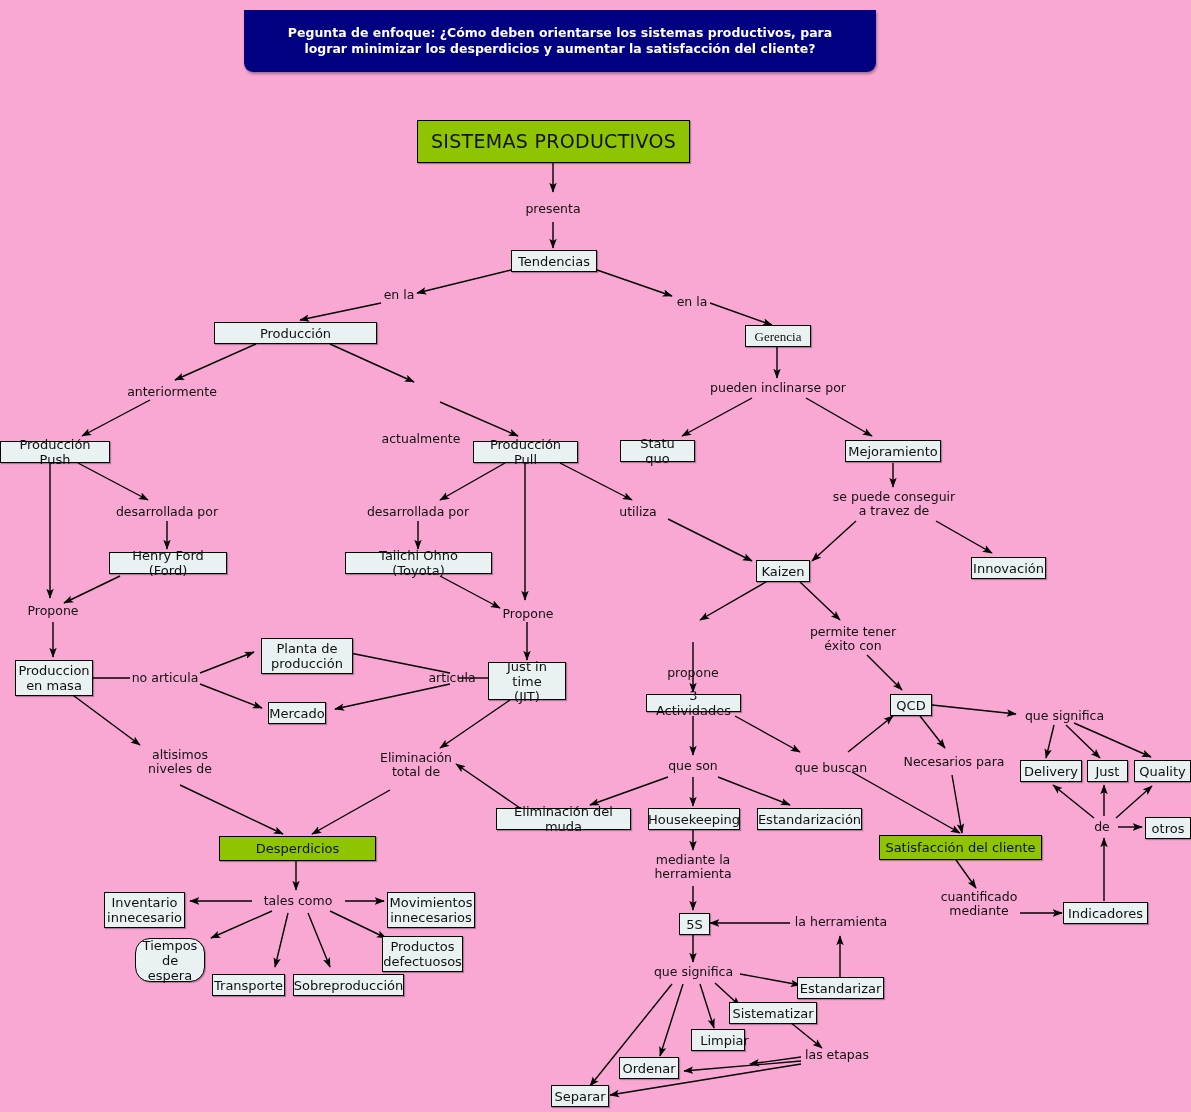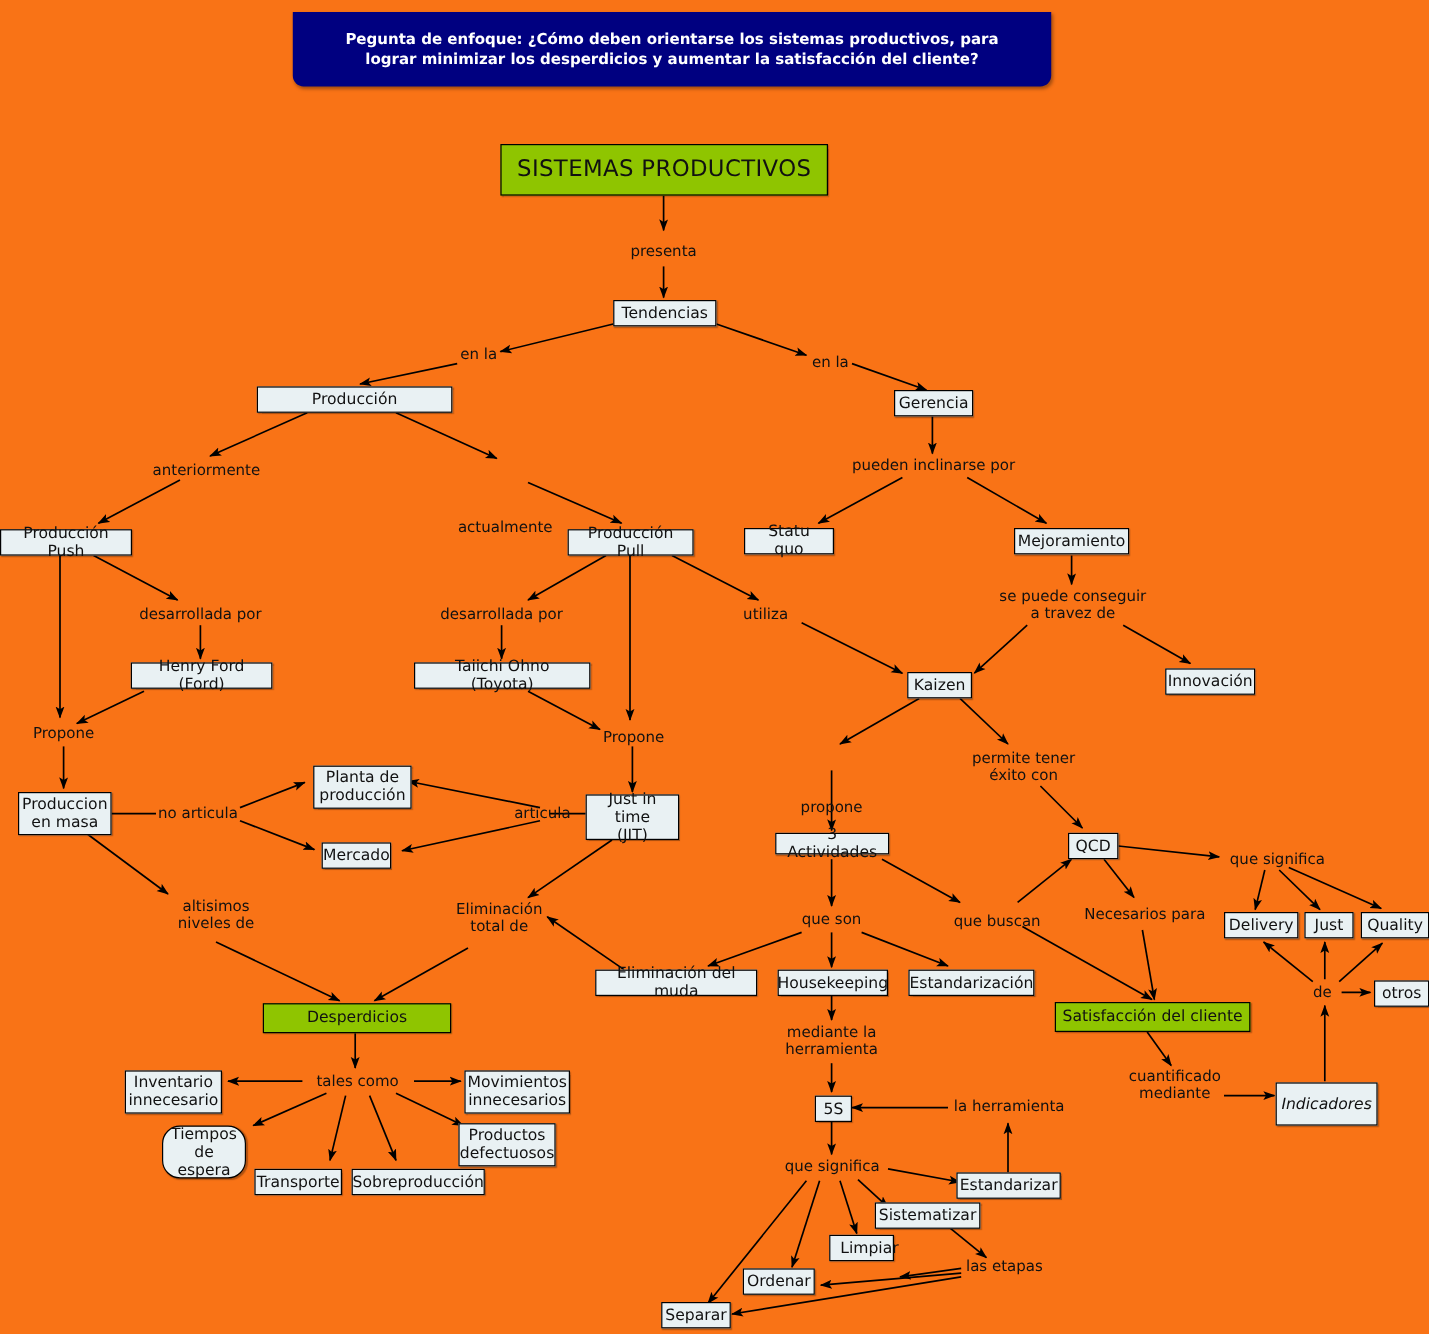--- a/index.html
+++ b/index.html
@@ -1,17 +1,17 @@
 <!DOCTYPE html>
 <html><head>
 <meta charset="utf-8">
 <style>
   html,body{margin:0;padding:0;background:#ffffff;}
   body{font-family:"DejaVu Sans","Liberation Sans",sans-serif;}
-  #canvas{position:relative;width:1191px;height:1112px;background:#f97316;overflow:hidden;}
+  #canvas{position:relative;width:1191px;height:1112px;background:#f9a8d4;overflow:hidden;}
   svg#edges{position:absolute;left:0;top:0;width:1191px;height:1112px;}
 
   .title-box{
     position:absolute;
     background:#000080;
     color:#ffffff;
     font-weight:bold;
     font-size:12.5px;
     line-height:16px;
     text-align:center;
@@ -206,55 +206,55 @@
   <div class="title-box" style="left:244px;top:10px;width:632px;height:62px;">
     <div>
       <div>Pegunta de enfoque: ¿Cómo deben orientarse los sistemas productivos, para</div>
       <div>lograr minimizar los desperdicios y aumentar la satisfacción del cliente?</div>
     </div>
   </div>
 
   <div class="node green hdr" style="left:417px;top:120px;width:273px;height:43px;">SISTEMAS PRODUCTIVOS</div>
   <div class="node" style="left:511px;top:250px;width:86px;height:22px;">Tendencias</div>
   <div class="node" style="left:214px;top:322px;width:163px;height:22px;">Producción</div>
-  <div class="node" style="left:745px;top:325px;width:66px;height:22px;">Gerencia</div>
+  <div class="node" style="left:745px;top:325px;width:66px;height:22px;font-family:Liberation Serif, serif;">Gerencia</div>
 
   <div class="node" style="left:0px;top:441px;width:110px;height:22px;">Producción Push</div>
   <div class="node" style="left:473px;top:441px;width:105px;height:22px;">Producción Pull</div>
   <div class="node" style="left:620px;top:440px;width:75px;height:22px;">Statu quo</div>
   <div class="node" style="left:845px;top:440px;width:96px;height:22px;">Mejoramiento</div>
 
   <div class="node" style="left:109px;top:552px;width:118px;height:22px;">Henry Ford (Ford)</div>
   <div class="node" style="left:345px;top:552px;width:147px;height:22px;">Taiichi Ohno (Toyota)</div>
   <div class="node" style="left:971px;top:557px;width:75px;height:22px;">Innovación</div>
   <div class="node" style="left:756px;top:560px;width:54px;height:22px;">Kaizen</div>
 
   <div class="node" style="left:15px;top:660px;width:78px;height:36px;">Produccion
 en masa</div>
-  <div class="node" style="left:261px;top:638px;width:82px;height:36px;">Planta de
+  <div class="node" style="left:261px;top:638px;width:92px;height:36px;">Planta de
 producción</div>
   <div class="node" style="left:268px;top:702px;width:58px;height:22px;">Mercado</div>
   <div class="node" style="left:488px;top:662px;width:78px;height:38px;">Just in time
 (JIT)</div>
 
   <div class="node" style="left:646px;top:694px;width:95px;height:18px;">3 Actividades</div>
   <div class="node" style="left:890px;top:694px;width:42px;height:22px;">QCD</div>
 
   <div class="node" style="left:1020px;top:760px;width:62px;height:22px;">Delivery</div>
   <div class="node" style="left:1087px;top:760px;width:41px;height:22px;">Just</div>
   <div class="node" style="left:1134px;top:760px;width:57px;height:22px;">Quality</div>
   <div class="node" style="left:1145px;top:817px;width:46px;height:22px;">otros</div>
 
   <div class="node" style="left:496px;top:808px;width:135px;height:22px;">Eliminación del muda</div>
   <div class="node" style="left:648px;top:808px;width:92px;height:22px;">Housekeeping</div>
   <div class="node" style="left:757px;top:808px;width:105px;height:22px;">Estandarización</div>
 
   <div class="node green" style="left:219px;top:836px;width:157px;height:25px;">Desperdicios</div>
   <div class="node green" style="left:879px;top:835px;width:163px;height:25px;">Satisfacción del cliente</div>
-  <div class="node" style="left:1063px;top:902px;width:85px;height:36px;font-style:italic;">Indicadores</div>
+  <div class="node" style="left:1063px;top:902px;width:85px;height:22px;">Indicadores</div>
 
   <div class="node" style="left:104px;top:892px;width:81px;height:36px;">Inventario
 innecesario</div>
   <div class="node" style="left:387px;top:892px;width:88px;height:36px;">Movimientos
 innecesarios</div>
   <div class="node" style="left:135px;top:938px;width:70px;height:44px;border-radius:15px;">Tiempos
 de espera</div>
   <div class="node" style="left:382px;top:936px;width:81px;height:36px;">Productos
 defectuosos</div>
   <div class="node" style="left:212px;top:974px;width:73px;height:22px;">Transporte</div>

